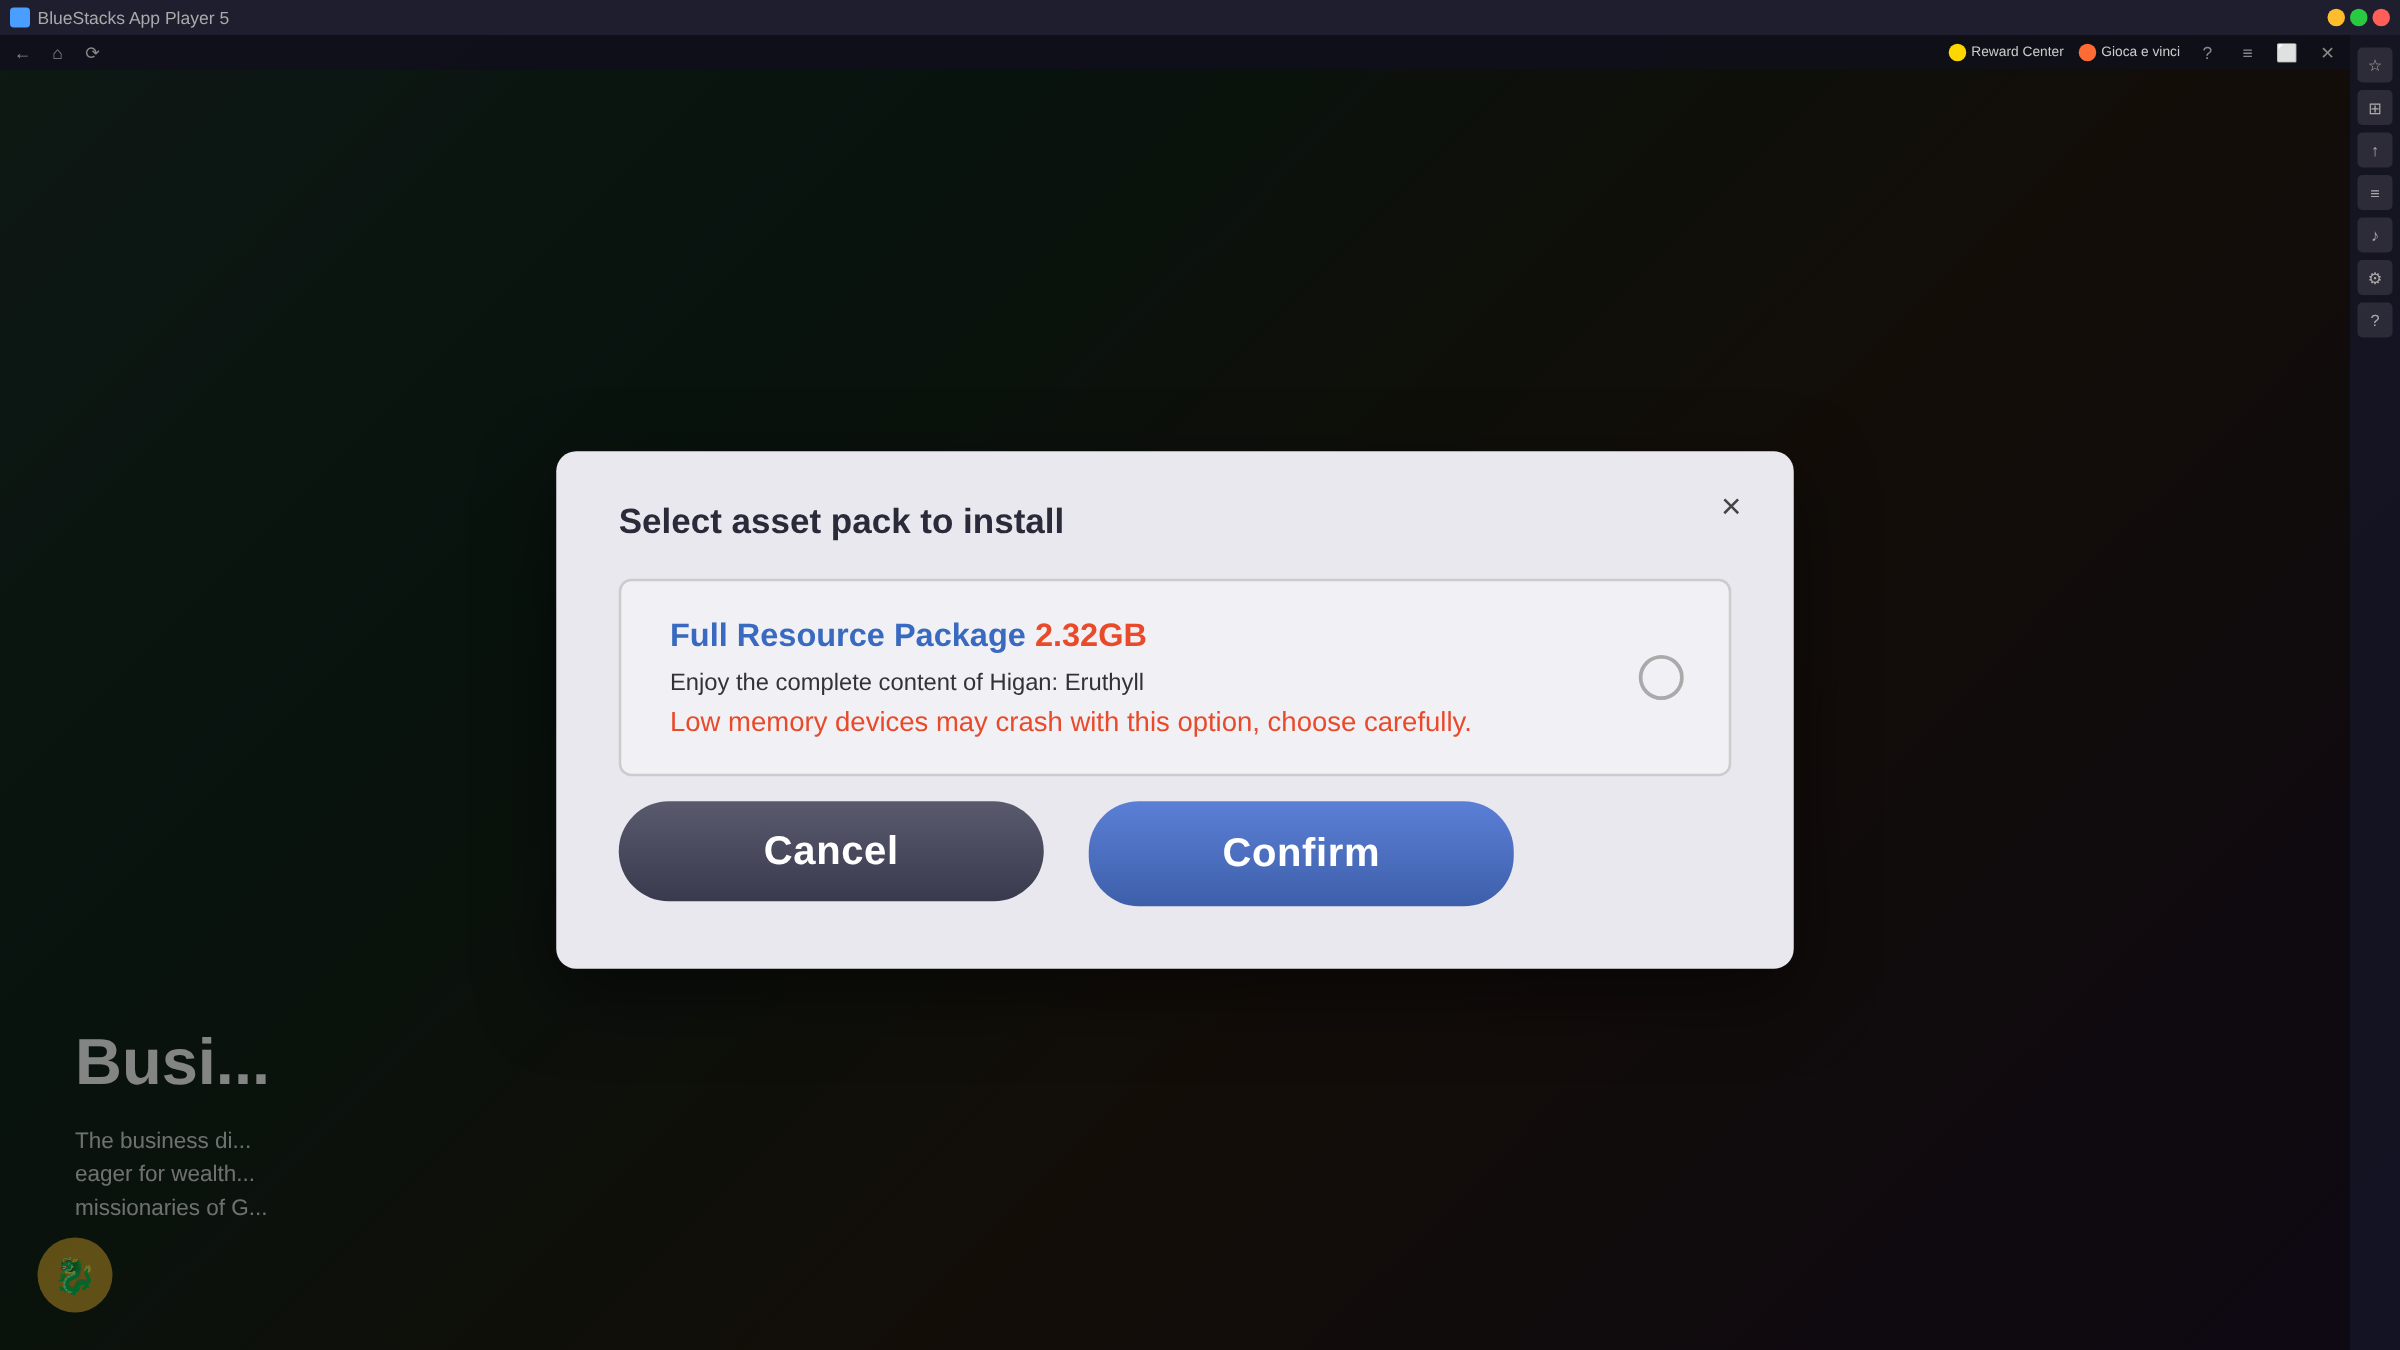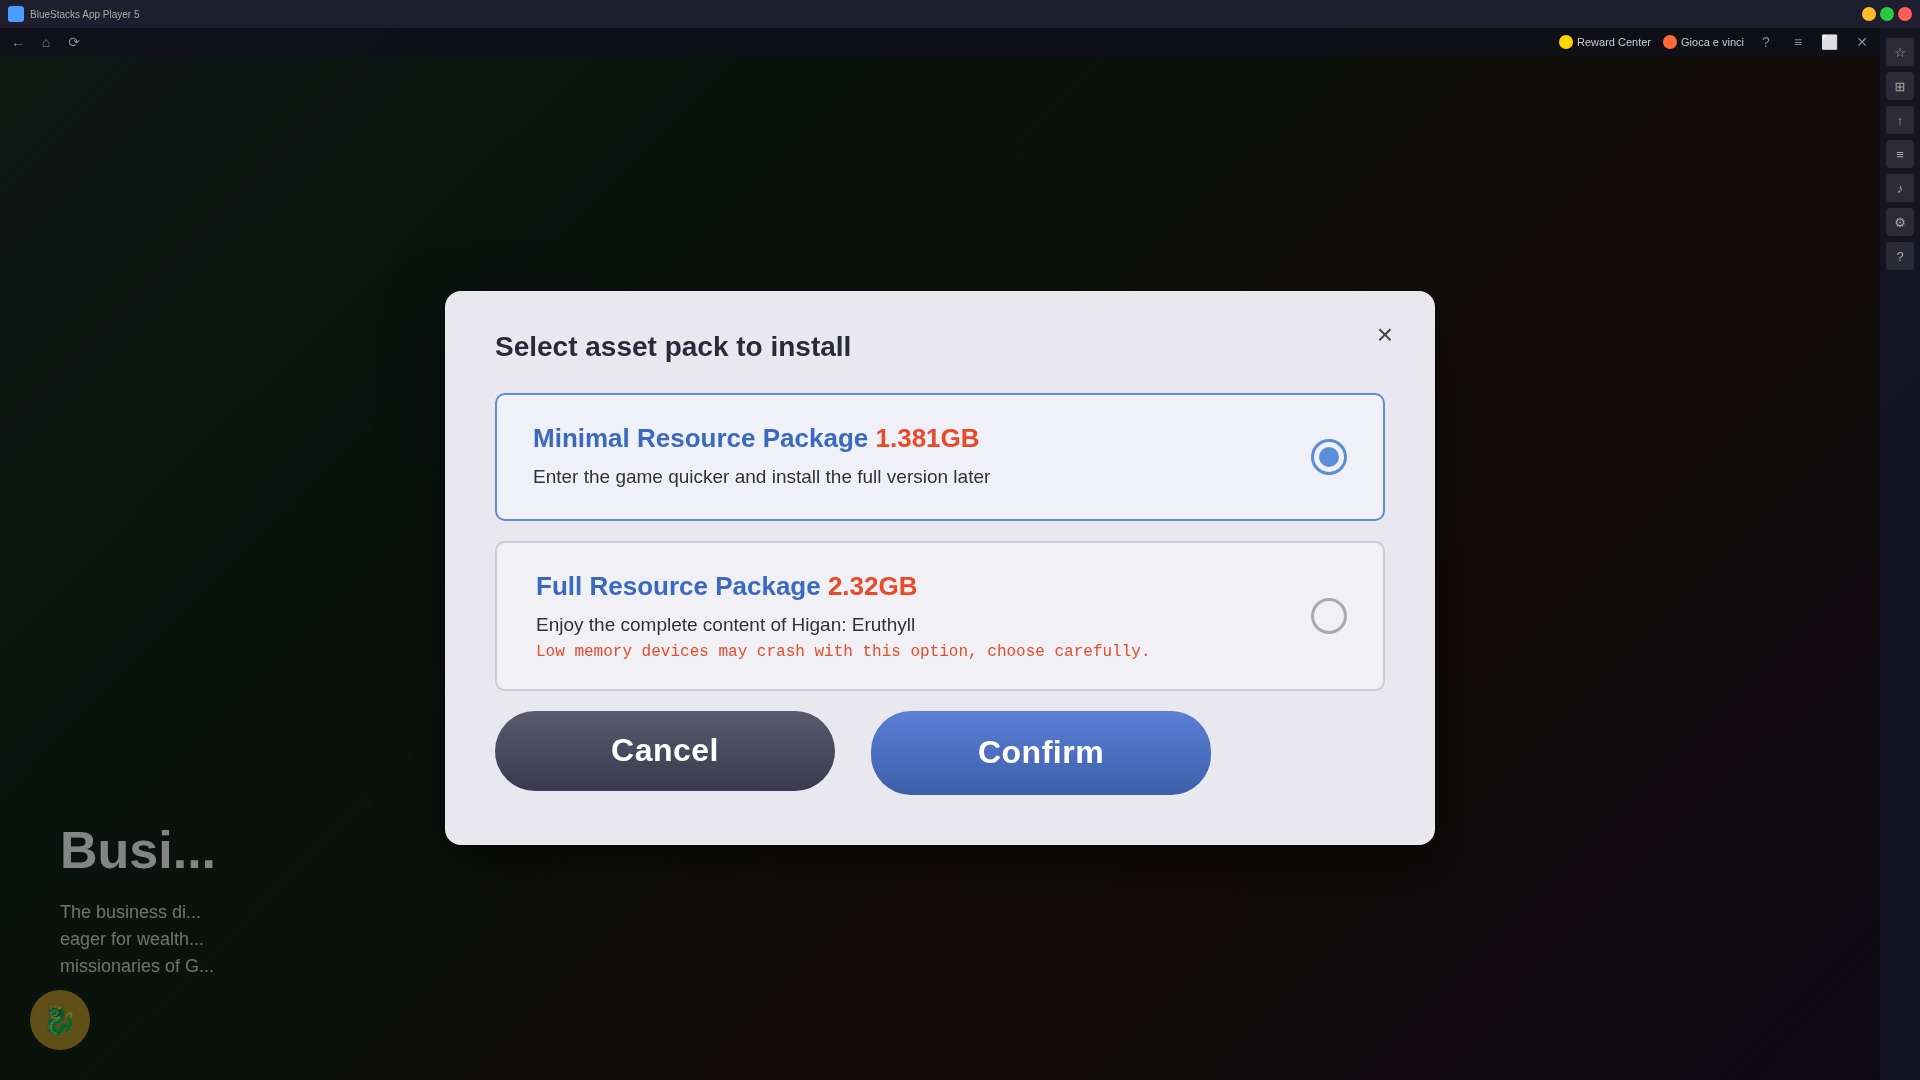--- a/index.html
+++ b/index.html
@@ -58,21 +58,21 @@
     .titlebar-logo {
       width: 16px;
       height: 16px;
       background: #4a9eff;
       border-radius: 3px;
       margin-right: 6px;
     }
 
     .titlebar-title {
       color: #aaa;
-      font-size: 10px;
+      font-size: 14px;
     }
 
     .titlebar-controls {
       margin-left: auto;
       display: flex;
       gap: 4px;
     }
 
     .titlebar-btn {
       width: 14px;
@@ -244,24 +244,23 @@
       color: #e84a2a;
     }
 
     .option-desc {
       font-size: 19px;
       color: #333;
       line-height: 1.4;
     }
 
     .option-warning {
-      font-size: 16px;
+      font-size: 22px;
       color: #e84a2a;
       margin-top: 4px;
-      font-family: Liberation Mono, monospace;
     }
 
     .radio-btn {
       position: absolute;
       right: 36px;
       top: 50%;
       transform: translateY(-50%);
       width: 36px;
       height: 36px;
       border-radius: 50%;
@@ -390,27 +389,20 @@
 </div>
 
 <div class="modal-backdrop">
 
   <div class="dialog">
 
     <h2 class="dialog-title">Select asset pack to install</h2>
 
     <button class="close-btn">×</button>
 
-    <div class="option-card selected">
-      <div class="option-title">
-        <span>Minimal Resource Package </span><span class="size">1.381GB</span>
-      </div>
-      <div class="option-desc">Enter the game quicker and install the full version later</div>
-      <div class="radio-btn selected"></div>
-    </div>
 
     <div class="option-card unselected">
       <div class="option-title">
         <span>Full Resource Package </span><span class="size">2.32GB</span>
       </div>
       <div class="option-desc">Enjoy the complete content of Higan: Eruthyll</div>
       <div class="option-warning">Low memory devices may crash with this option, choose carefully.</div>
       <div class="radio-btn unselected"></div>
     </div>
 

